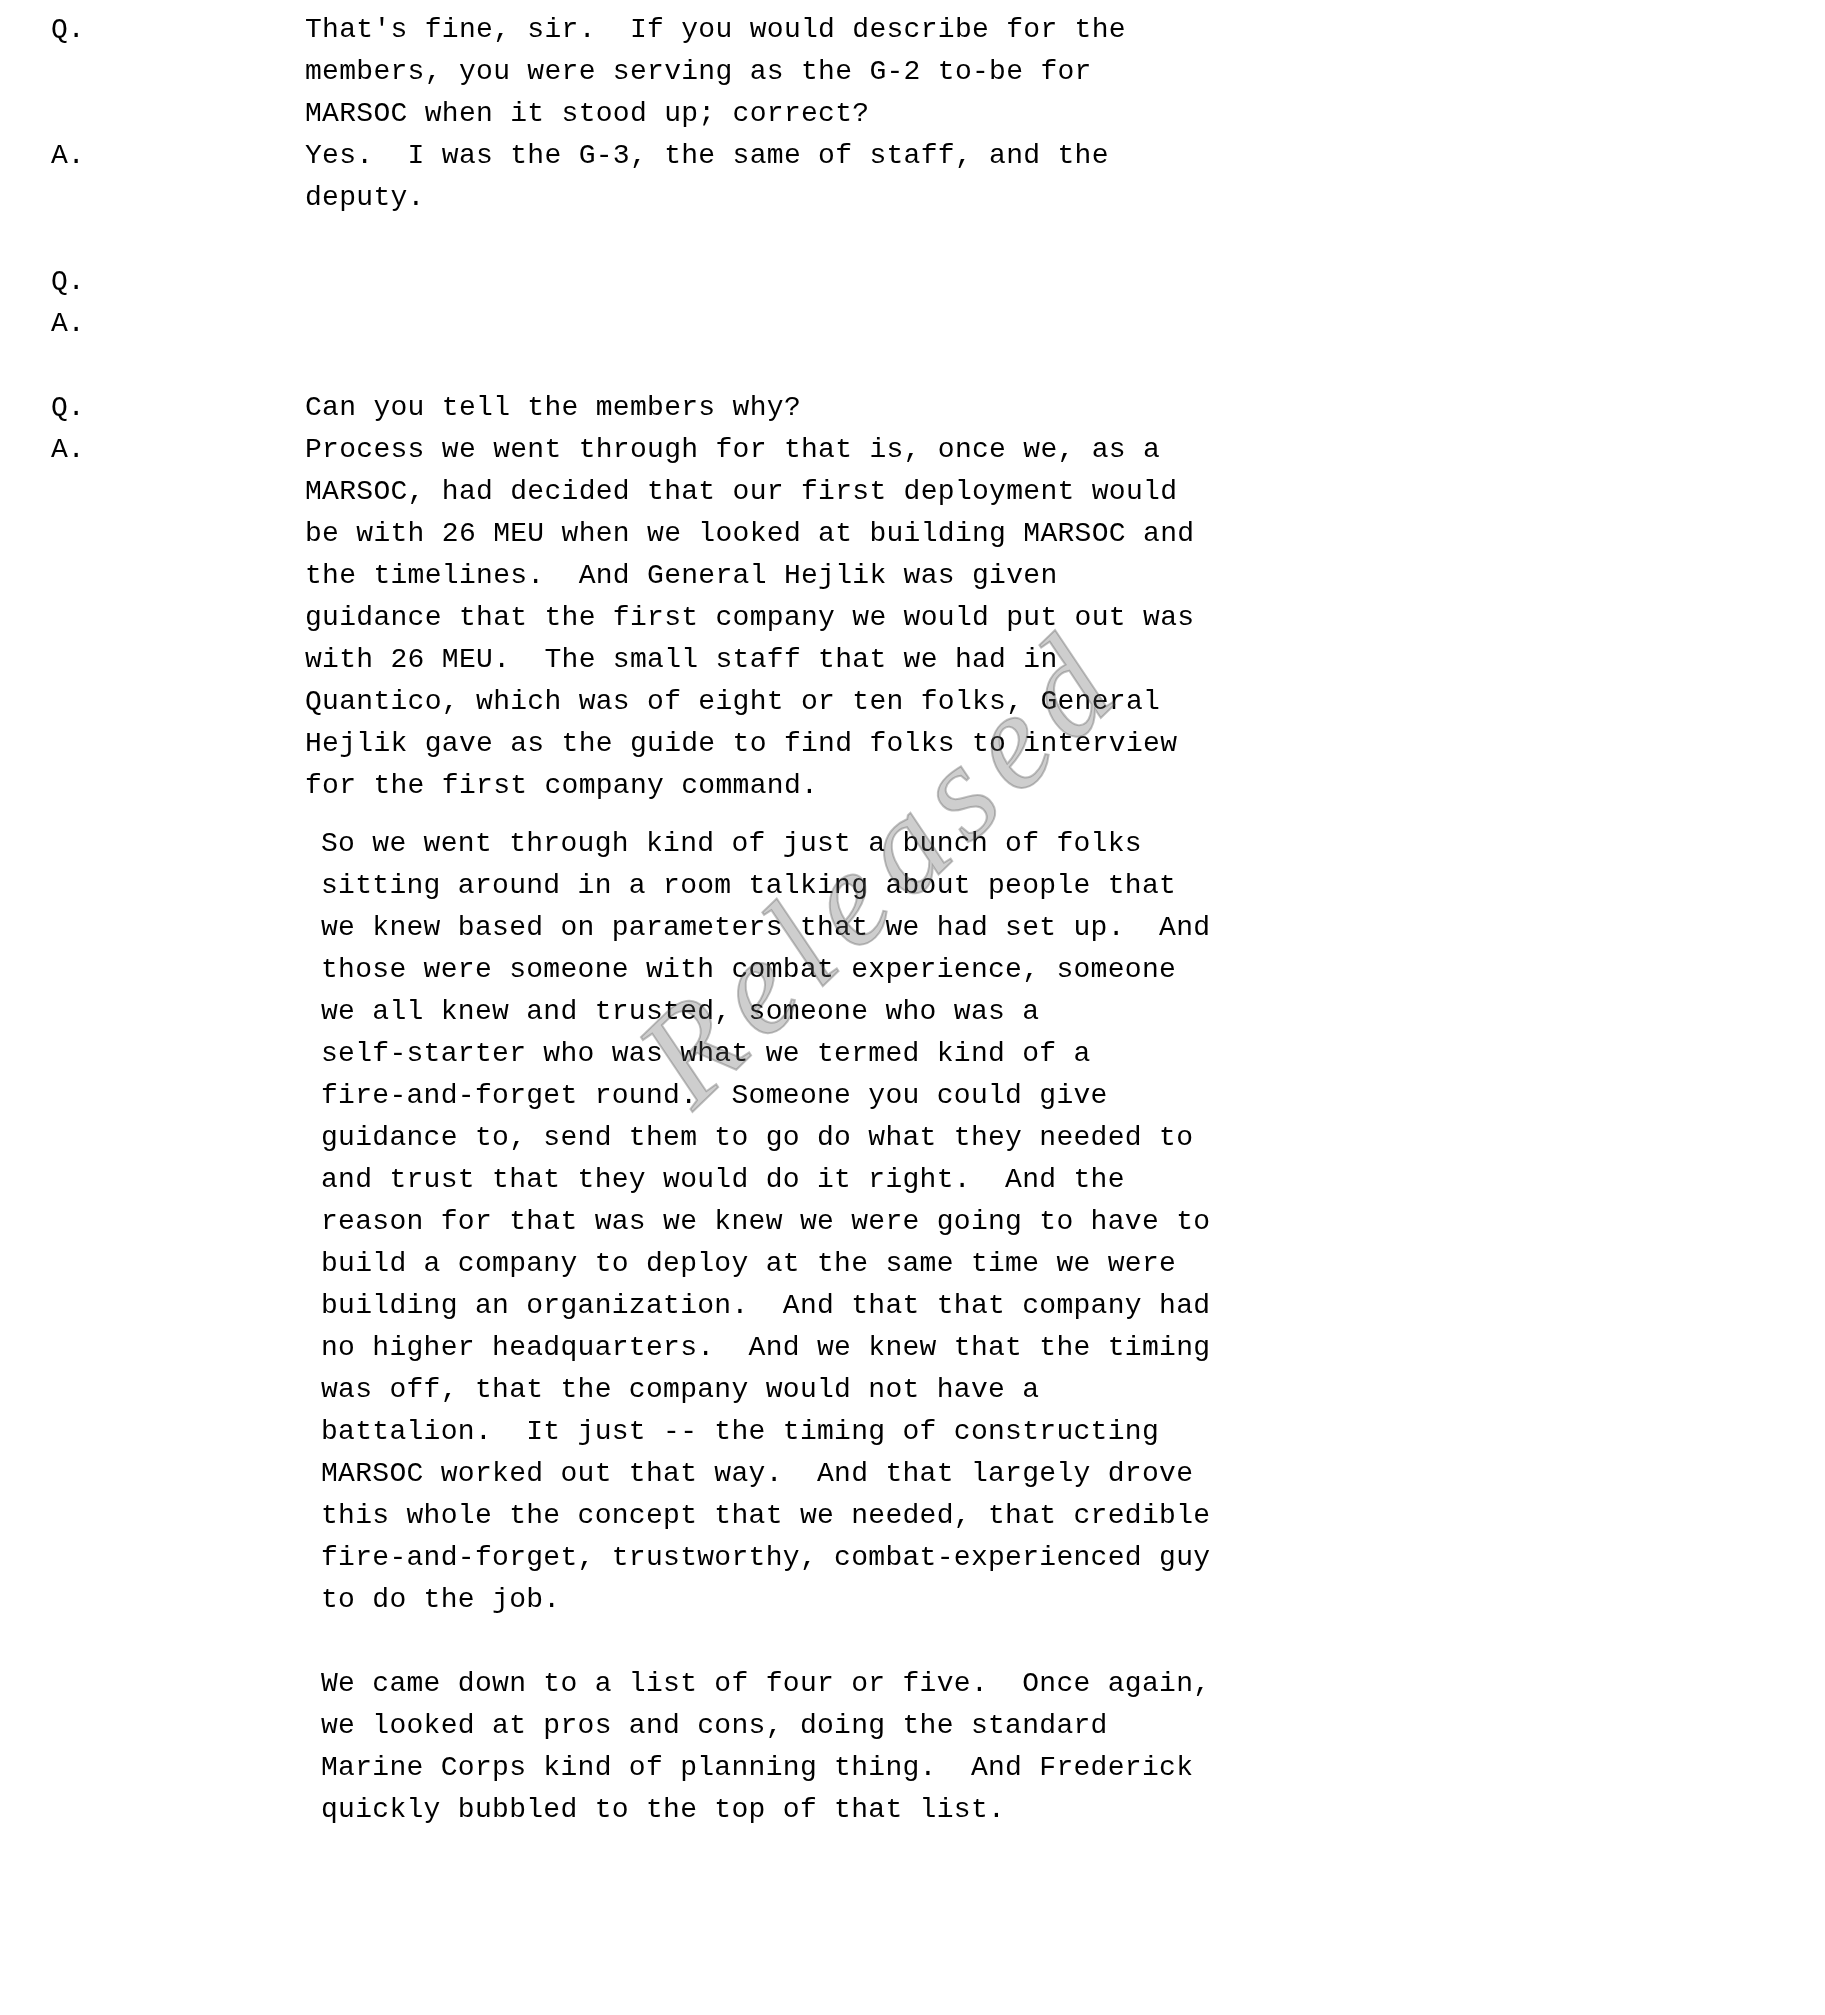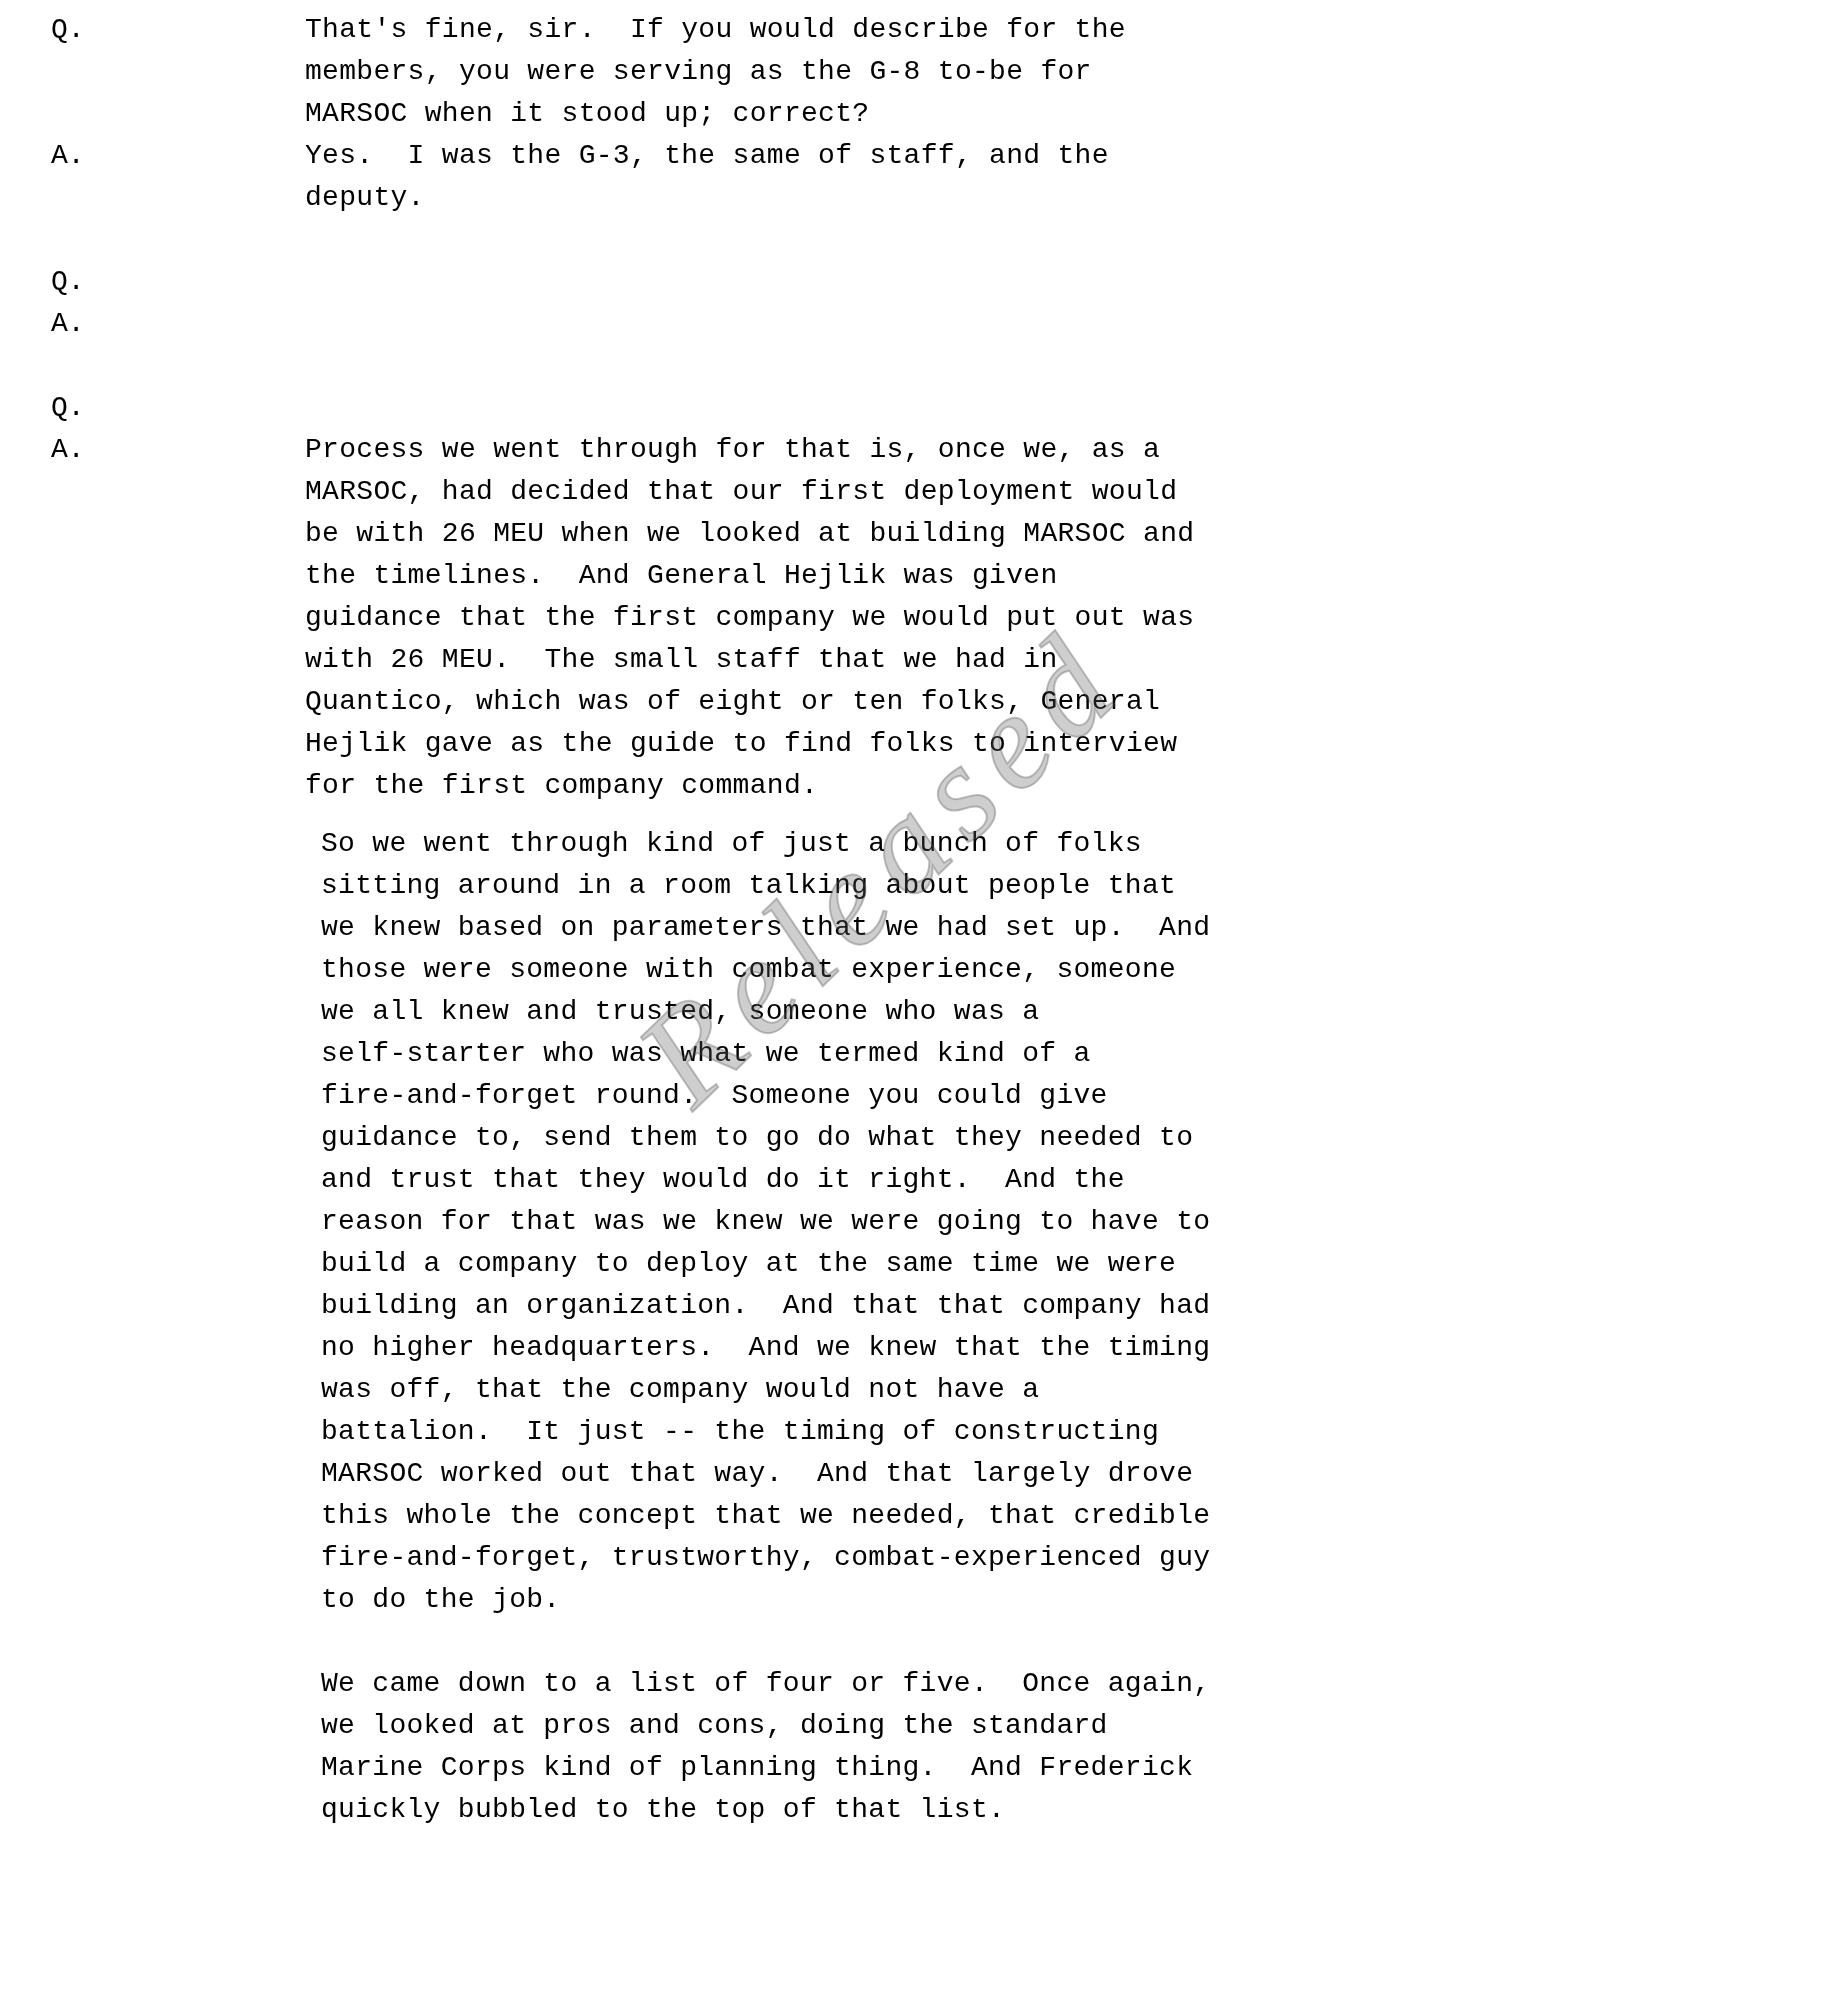--- a/index.html
+++ b/index.html
@@ -99,21 +99,21 @@
 <body>
 
 <div class="page">
 
   <div class="transcript">
 
     <div class="qa-block">
       <div class="qa-row">
         <div class="speaker">Q.</div>
         <div class="speech">That's fine, sir.  If you would describe for the
-members, you were serving as the G-8 to-be for
+members, you were serving as the G-2 to-be for
 MARSOC when it stood up; correct?</div>
       </div>
       <div class="qa-row">
         <div class="speaker">A.</div>
         <div class="speech">Yes.  I was the G-3, the same of staff, and the
 deputy.</div>
       </div>
     </div>
 
     <div class="gap"></div>
@@ -125,20 +125,21 @@
       <div class="qa-row">
         <div class="speaker">A.</div>
       </div>
     </div>
 
     <div class="gap"></div>
 
     <div class="qa-block">
       <div class="qa-row">
         <div class="speaker">Q.</div>
+        <div class="speech">Can you tell the members why?</div>
       </div>
       <div class="qa-row">
         <div class="speaker">A.</div>
         <div class="speech">Process we went through for that is, once we, as a
 MARSOC, had decided that our first deployment would
 be with 26 MEU when we looked at building MARSOC and
 the timelines.  And General Hejlik was given
 guidance that the first company we would put out was
 with 26 MEU.  The small staff that we had in
 Quantico, which was of eight or ten folks, General

